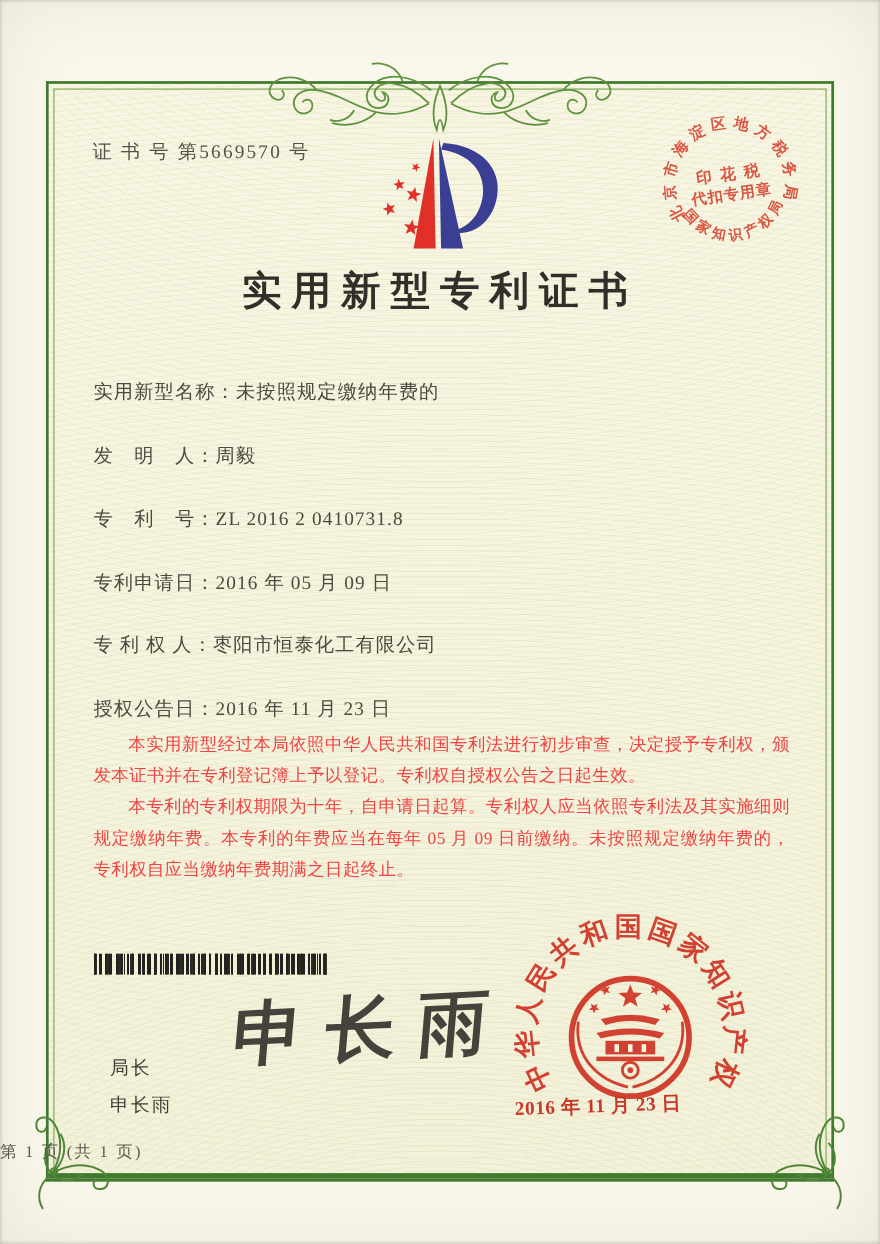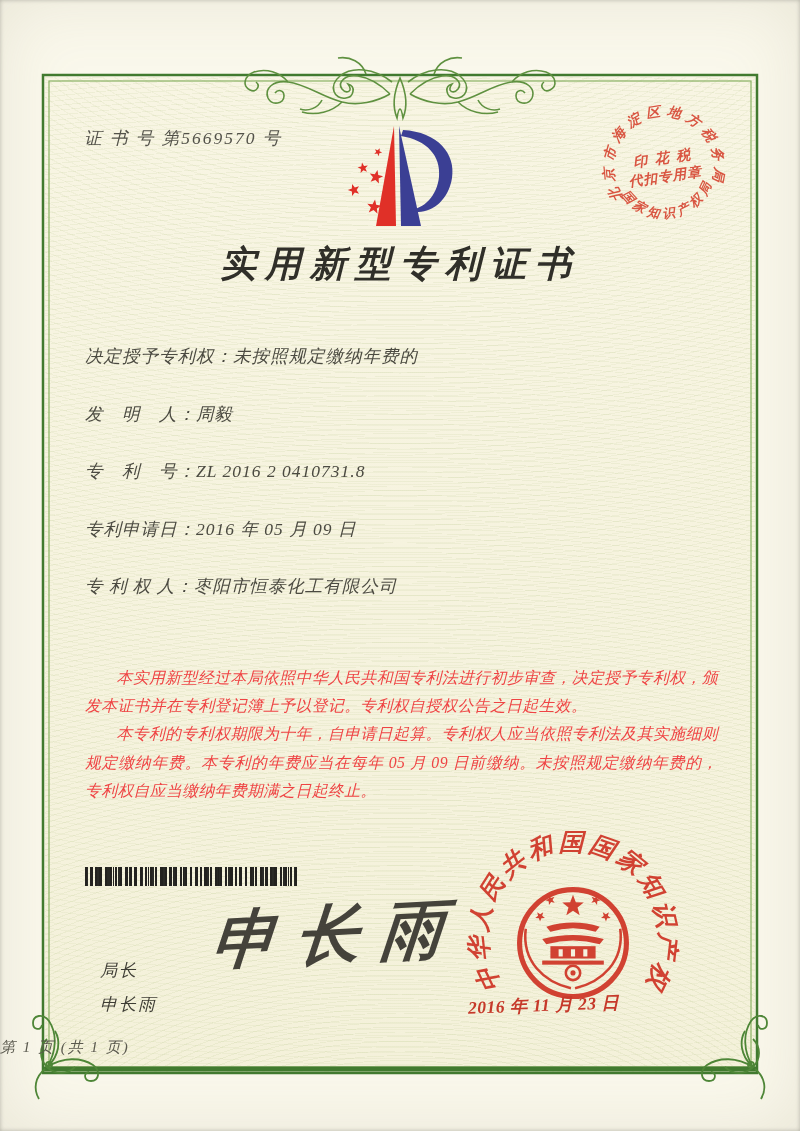--- a/index.html
+++ b/index.html
@@ -1,21 +1,20 @@
 <!DOCTYPE html>
 <html><head>
 <meta charset="utf-8">
 <style>
   html,body{margin:0;padding:0;background:#e9e7df;}
   .photo{
     position:relative;width:800px;height:1131px;margin:0 auto;
     background:#faf8ec;overflow:hidden;
     font-family:"Liberation Serif","DejaVu Serif",serif;
     box-shadow:inset 0 0 4px rgba(0,0,0,.25), inset 0 0 70px rgba(150,140,105,.16);
-    font-style:italic;
   }
   .texture{
     position:absolute;left:45px;top:77px;right:45px;bottom:58px;
     background:
       repeating-radial-gradient(ellipse 130% 55% at 50% 115%, rgba(150,175,95,.10) 0 1.5px, rgba(0,0,0,0) 1.5px 8px),
       repeating-radial-gradient(ellipse 140% 65% at 50% -18%, rgba(150,175,95,.08) 0 1.5px, rgba(0,0,0,0) 1.5px 9px),
       linear-gradient(#f8f5e3,#f4f1da);
   }
   .frame-svg{position:absolute;left:0;top:0;pointer-events:none;}
   .cert-no{position:absolute;left:84px;top:126px;font-size:17.5px;letter-spacing:2px;color:#53524a;}
@@ -123,33 +122,36 @@
       </text>
       <text x="65" y="60" font-size="14" letter-spacing="2" font-weight="bold" text-anchor="middle">印 花 税</text>
       <text x="65" y="78" font-size="13.5" letter-spacing="1" font-weight="bold" text-anchor="middle">代扣专用章</text>
     </g>
   </svg>
 
   <h1 class="title">实用新型专利证书</h1>
 
   <div class="fields">
     <div class="field-row">
-      <span class="flabel">决定授予专利权：</span><span class="fvalue">未按照规定缴纳年费的</span>
+      <span class="flabel">实用新型名称：</span><span class="fvalue">未按照规定缴纳年费的</span>
     </div>
     <div class="field-row">
       <span class="flabel">发　明　人：</span><span class="fvalue">周毅</span>
     </div>
     <div class="field-row">
       <span class="flabel">专　利　号：</span><span class="fvalue">ZL 2016 2 0410731.8</span>
     </div>
     <div class="field-row">
       <span class="flabel">专利申请日：</span><span class="fvalue">2016 年 05 月 09 日</span>
     </div>
     <div class="field-row">
       <span class="flabel">专 利 权 人：</span><span class="fvalue">枣阳市恒泰化工有限公司</span>
+    </div>
+    <div class="field-row">
+      <span class="flabel">授权公告日：</span><span class="fvalue">2016 年 11 月 23 日</span>
     </div>
   </div>
 
   <div class="paras">
     <p>本实用新型经过本局依照中华人民共和国专利法进行初步审查，决定授予专利权，颁发本证书并在专利登记簿上予以登记。专利权自授权公告之日起生效。</p>
     <p>本专利的专利权期限为十年，自申请日起算。专利权人应当依照专利法及其实施细则规定缴纳年费。本专利的年费应当在每年 05 月 09 日前缴纳。未按照规定缴纳年费的，专利权自应当缴纳年费期满之日起终止。</p>
   </div>
 
   <div class="barcode"></div>
 

